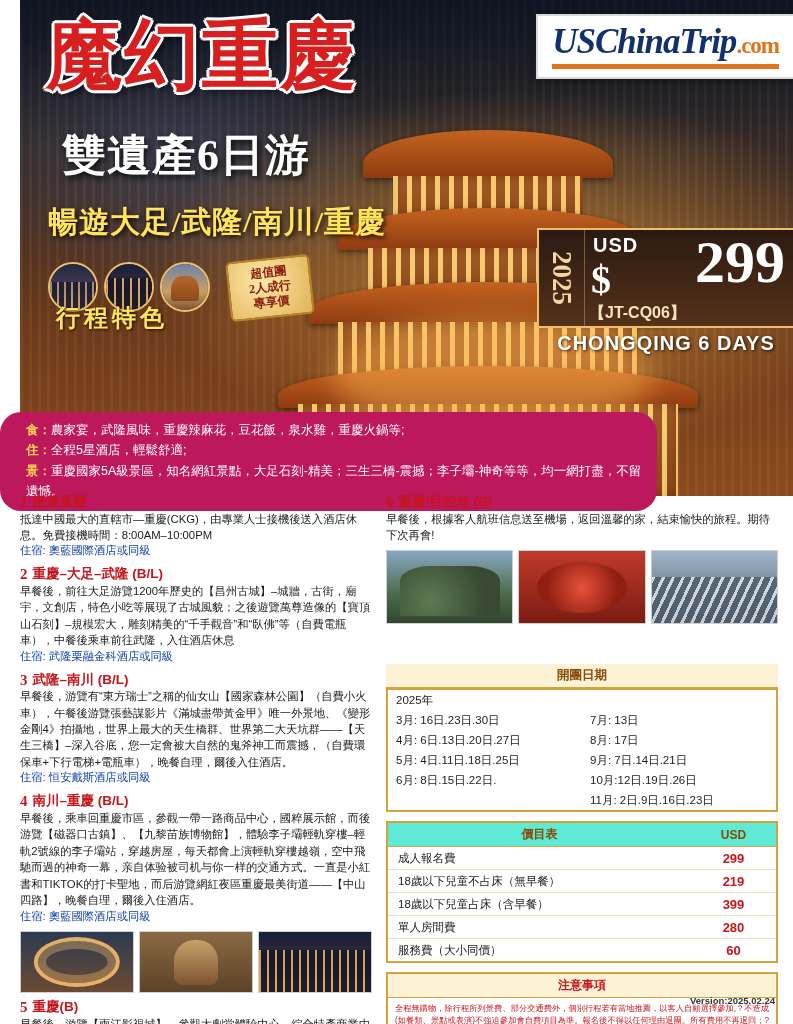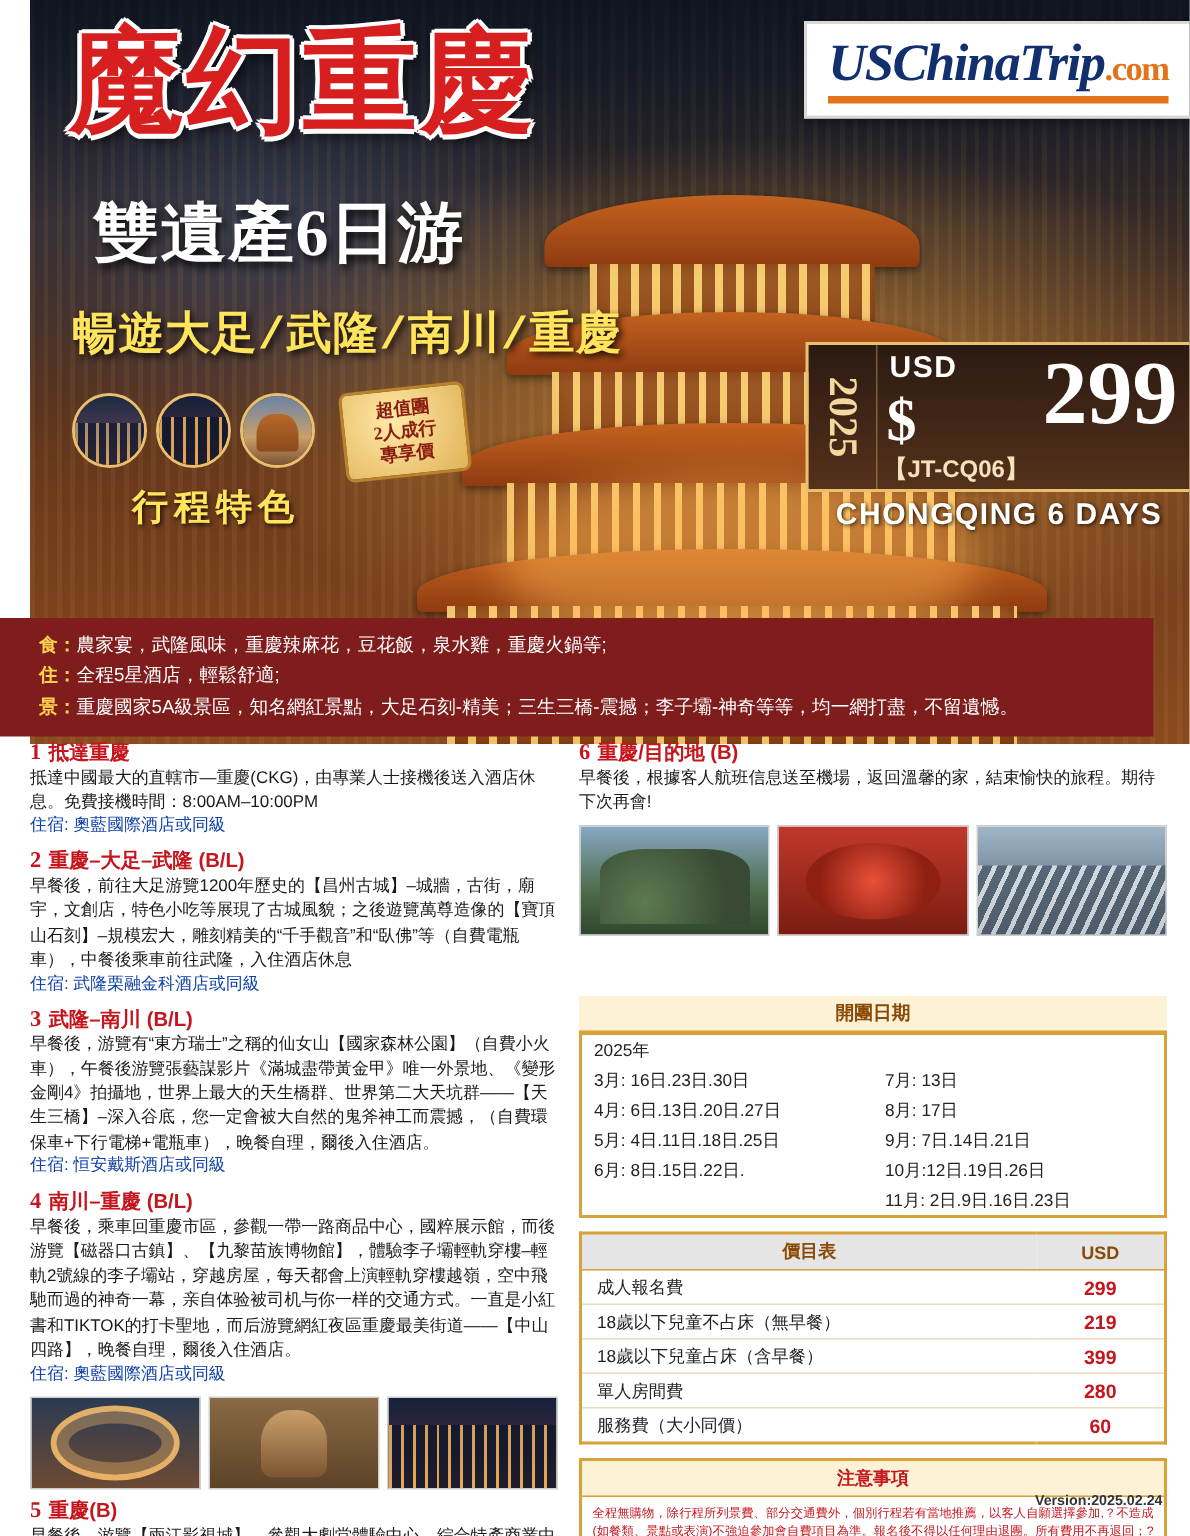--- a/index.html
+++ b/index.html
@@ -61,21 +61,21 @@
   }
   .hero-sub {
     position:absolute; left:42px; top:126px;
     font-family: "Liberation Serif", serif;
     font-weight:bold; font-size:44px; color:#ffffff;
     text-shadow: 2px 3px 6px rgba(0,0,0,.85);
     letter-spacing:1px;
   }
   .hero-sub2 {
     position:absolute; left:28px; top:202px;
-    font-family: Liberation Mono, monospace;
+    font-family: Liberation Serif, serif;
     font-weight:bold; font-size:30px; color:#ffe45c;
     text-shadow: 2px 2px 5px rgba(0,0,0,.9);
     letter-spacing:1px;
   }
 
   
   .logo-box {
     position:absolute; right:18px; top:14px;
     background:#fff; border:2px solid #d8d8d8;
     padding:6px 14px 8px 14px;
@@ -123,33 +123,33 @@
     background: radial-gradient(circle at 40% 35%, #ffe9a8, #e0b256);
     border:2px solid #b9832c; border-radius:6px;
     color:#8a1c10; font-size:12px; font-weight:bold; text-align:center;
     line-height:1.25; padding-top:5px;
     transform: rotate(-6deg);
     font-family:"Liberation Serif", serif;
   }
 
   
   .features {
-    position:absolute; top:322px; left:0; width:512px;padding-left:32px;
+    position:absolute; top:302px; left:0; width:512px;
   }
   .feat-title {
     margin-left:36px; display:inline-block;
     color:#ffe45c; font-size:24px; font-weight:bold;
     font-family:"Liberation Serif", serif;
     text-shadow:1px 1px 3px rgba(0,0,0,.8);
     letter-spacing:4px;
   }
   .feat-strip {
-    position:absolute; top:412px; left:0; width:769px;
-    background:#7f1d1d; color:#ffffff; padding:8px 14px 10px 26px;
-    font-size:12.5px; line-height:1.62;
+    position:absolute; top:412px; left:0; width:657px;
+    background:#be185d; color:#ffffff; padding:8px 14px 10px 26px;
+    font-size:12.5px; line-height:1.62;border-radius:21px;
   }
   .feat-strip .k { color:#ffd24d; font-weight:bold; }
 
   
   .content {
     position:absolute; top:488px; left:0; width:793px; height:536px;
     padding:6px 14px 0 20px;
     display:flex; gap:14px;
   }
   .col-left { width:352px; }
@@ -179,21 +179,21 @@
   }
   .tbl caption {
     background:#fdf1d6; color:#8a4a08; font-weight:bold; font-size:12.5px;
     padding:3px 0; border-bottom:1px solid #d8a23a;
     font-family:"Liberation Serif", serif;
     margin-top:34px;
   }
   .tbl td { font-size:11.5px; padding:2.5px 8px; color:#222; }
   .dates td { width:50%; }
   .price-tbl th {
-    font-size:12px; background:#e5e5e5; color:#8a4a08; padding:3px 0;
+    font-size:12px; background:#5eead4; color:#8a4a08; padding:3px 0;
     border-bottom:1px solid #d8a23a;
   }
   .price-tbl td { font-size:11.5px; padding:3.5px 10px; border-bottom:1px solid #eadcbc; }
   .price-tbl td.val { text-align:center; width:86px; font-weight:bold; color:#c4161c; font-size:13px; }
 
   .notice {
     border:2px solid #d8a23a; background:#fff; margin-bottom:8px;
   }
   .notice h4 {
     margin:0; background:#fdf1d6; color:#c4161c; font-size:12px; font-weight:bold;

